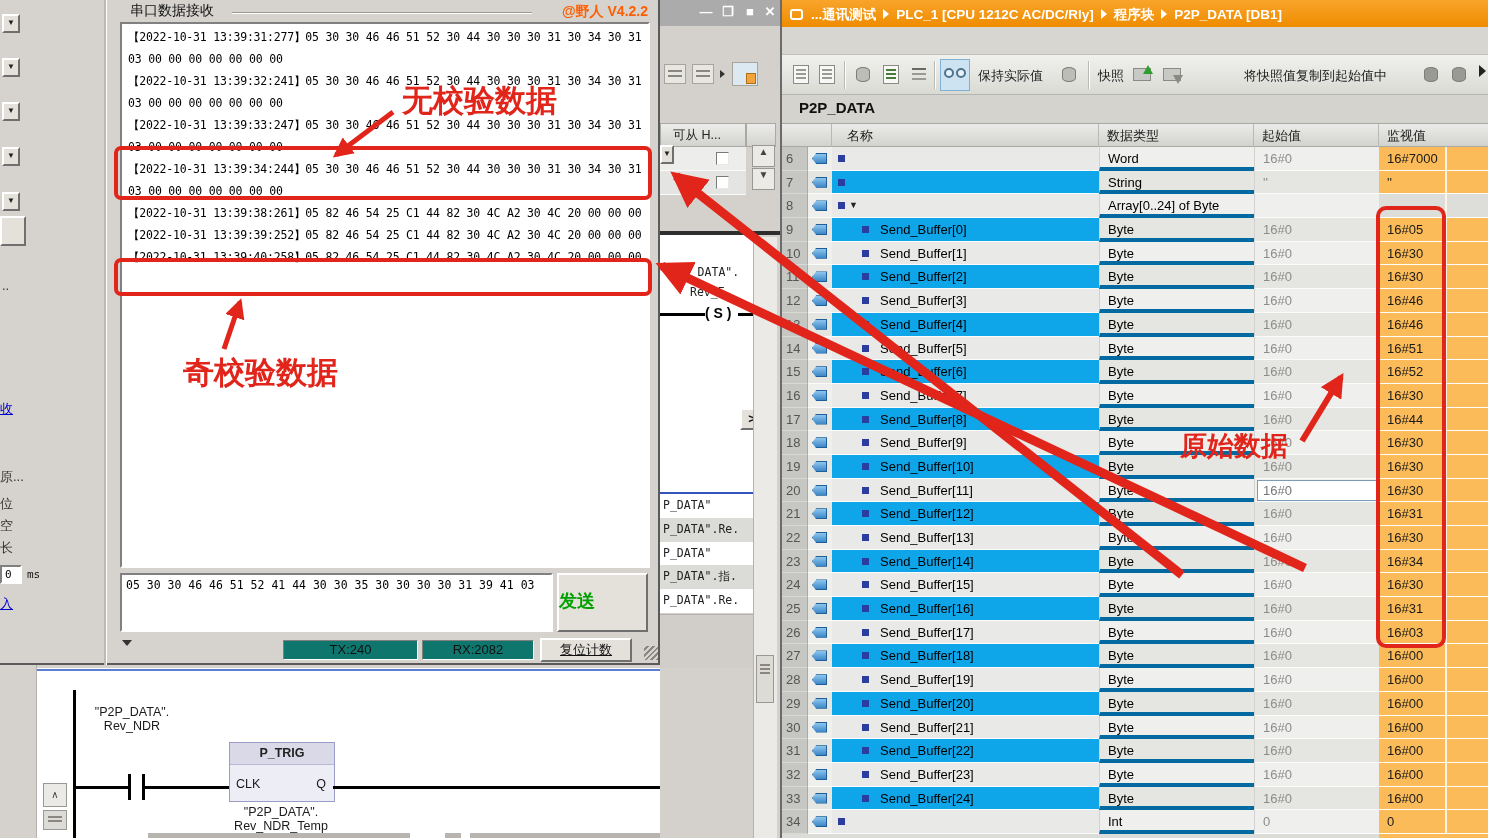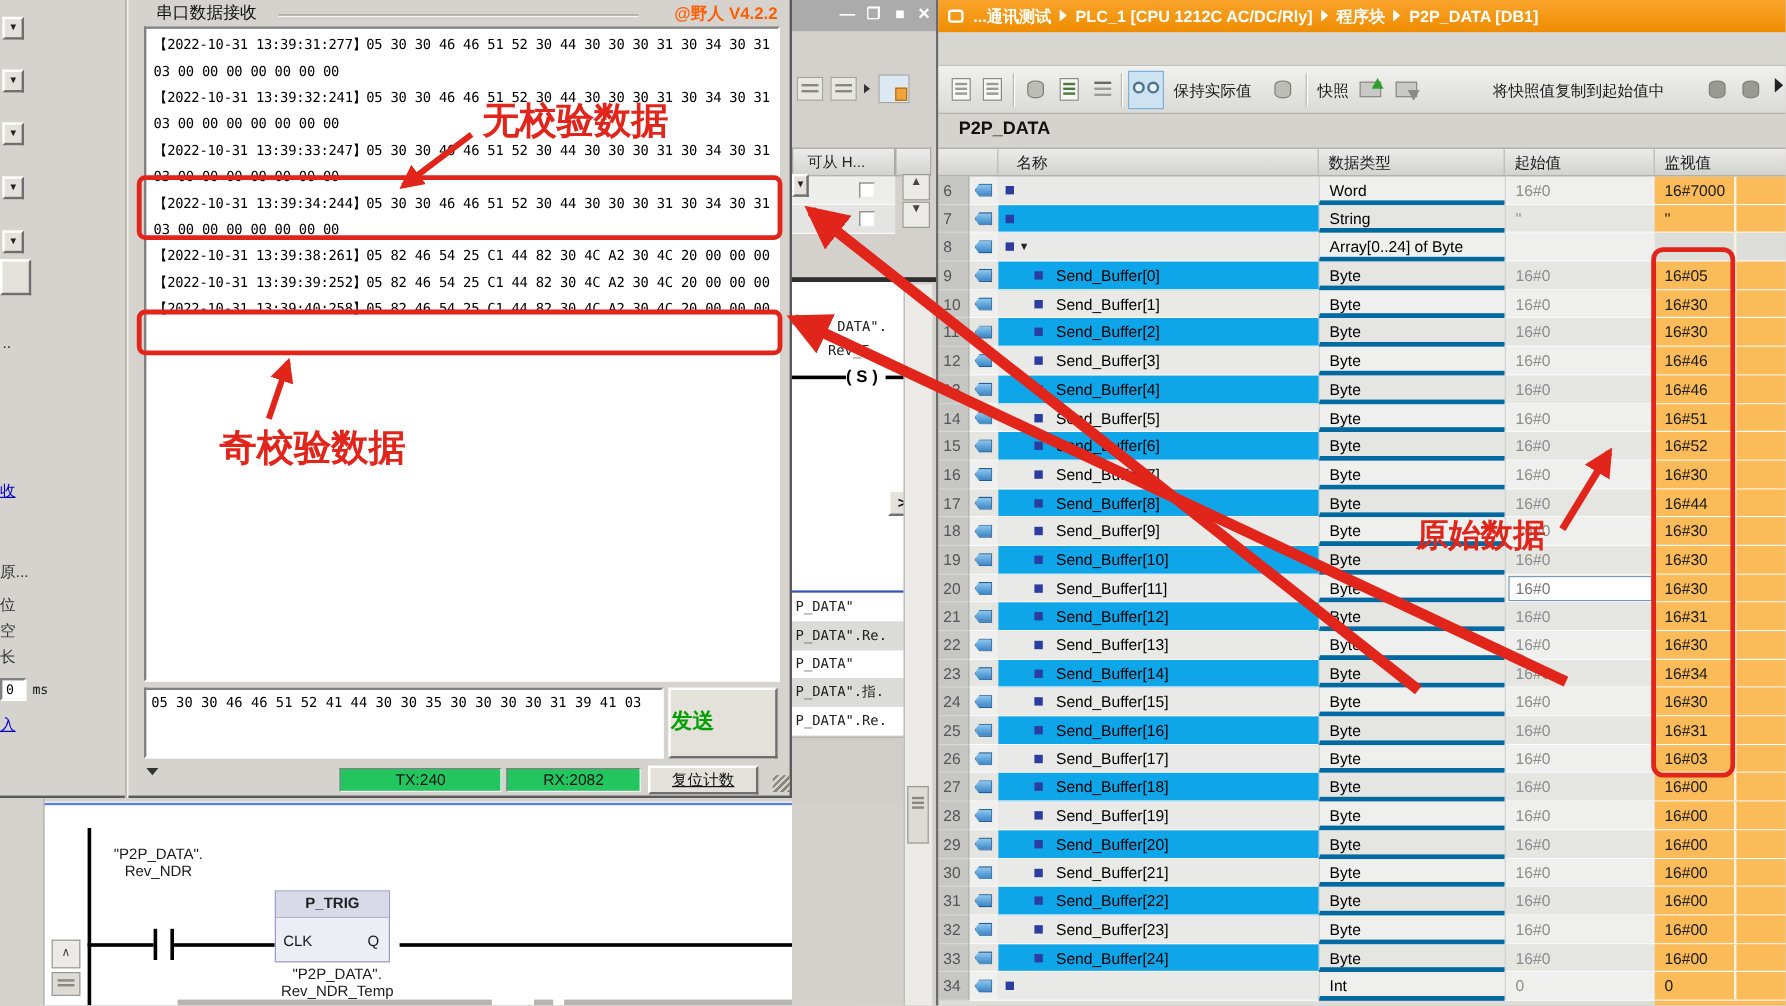--- a/index.html
+++ b/index.html
@@ -28,21 +28,21 @@
   .logline { position:absolute; left:4px; width:520px; height:22px; white-space:pre; overflow:hidden;
              font-family:"DejaVu Sans Mono", monospace; font-size:11.5px; letter-spacing:-0.2px;
              color:#000; line-height:22px; }
   #send-box { left:120px; top:573px; width:433px; height:59px; }
   #send-value { position:absolute; left:4px; top:3px; font-family:"DejaVu Sans Mono", monospace;
                 font-size:11.5px; color:#000; white-space:pre; }
   #send-btn { left:557px; top:573px; width:91px; height:59px; color:#00A000; font-weight:bold;
               font-size:18px; text-align:left; line-height:53px; }
   #status-caret { left:122px; top:640px; width:0; height:0; border-left:5px solid transparent;
                   border-right:5px solid transparent; border-top:6px solid #333; }
-  .statcell { top:640px; height:20px; background:#22c55e; border:1px solid; border-color:#808080 #FFFFFF #FFFFFF #808080;
+  .statcell { top:640px; height:20px; background:#0f766e; border:1px solid; border-color:#808080 #FFFFFF #FFFFFF #808080;
               font-size:13px; color:#111; text-align:center; line-height:18px; }
   #reset-btn { left:540px; top:638px; width:92px; height:24px; font-size:13px; color:#111;
                text-align:center; line-height:20px; text-decoration:underline; }
   #resize-grip { left:644px; top:646px; width:14px; height:14px;
                  background:repeating-linear-gradient(135deg,#D6D3CE 0 2px,#8A877F 2px 4px); }
 
   
   .left-label { font-size:13px; color:#333; }
   .left-link { font-size:13px; color:#0000CC; text-decoration:underline; }
   #ms-input { left:0; top:565px; width:22px; height:19px; font-family:"DejaVu Sans Mono",monospace;
@@ -76,21 +76,21 @@
   #strip-scroll { left:93px; top:211px; width:24px; height:601px; background:#ECEAE6; border-left:1px solid #B5B2AD; }
 
   
   #ladder-win { left:0; top:665px; width:780px; height:173px; background:#D5D2CD; z-index:3; overflow:hidden; }
   #ladder-white { position:absolute; left:37px; top:3px; width:716px; height:170px; background:#fff; }
   #ladder-blueline { position:absolute; left:20px; top:4px; width:733px; height:2px; background:#5C7FD6; }
   .hwire { position:absolute; height:3px; background:#000; }
   .vwire { position:absolute; width:3px; background:#000; }
   .lad-label { position:absolute; font-size:12.5px; color:#1A1A1A; text-align:center;
                font-family:"Liberation Sans",sans-serif; white-space:pre; }
-  #ptrig-box { position:absolute; left:229px; top:77px; width:96px; height:60px; background:#EDEDF6;
+  #ptrig-box { position:absolute; left:229px; top:77px; width:106px; height:60px; background:#EDEDF6;
                border:1px solid #9C9CC8; }
   #ptrig-head { position:absolute; left:0; top:0; right:0; height:22px; background:#D9D9E8;
                 border-bottom:1px solid #B8B8D4; font-weight:bold; font-size:12.5px; color:#222;
                 text-align:center; line-height:21px; }
   .coil { position:absolute; font-size:14px; font-weight:bold; color:#000; white-space:pre; }
   #ladder-scroll { position:absolute; left:753px; top:3px; width:24px; height:170px; background:#ECEAE6; border-left:1px solid #B5B2AD; }
 
   
   #tia-main { left:780px; top:0; width:708px; height:838px; background:#DCDCD8; z-index:2;
               border-left:2px solid #6B6B6B; }

